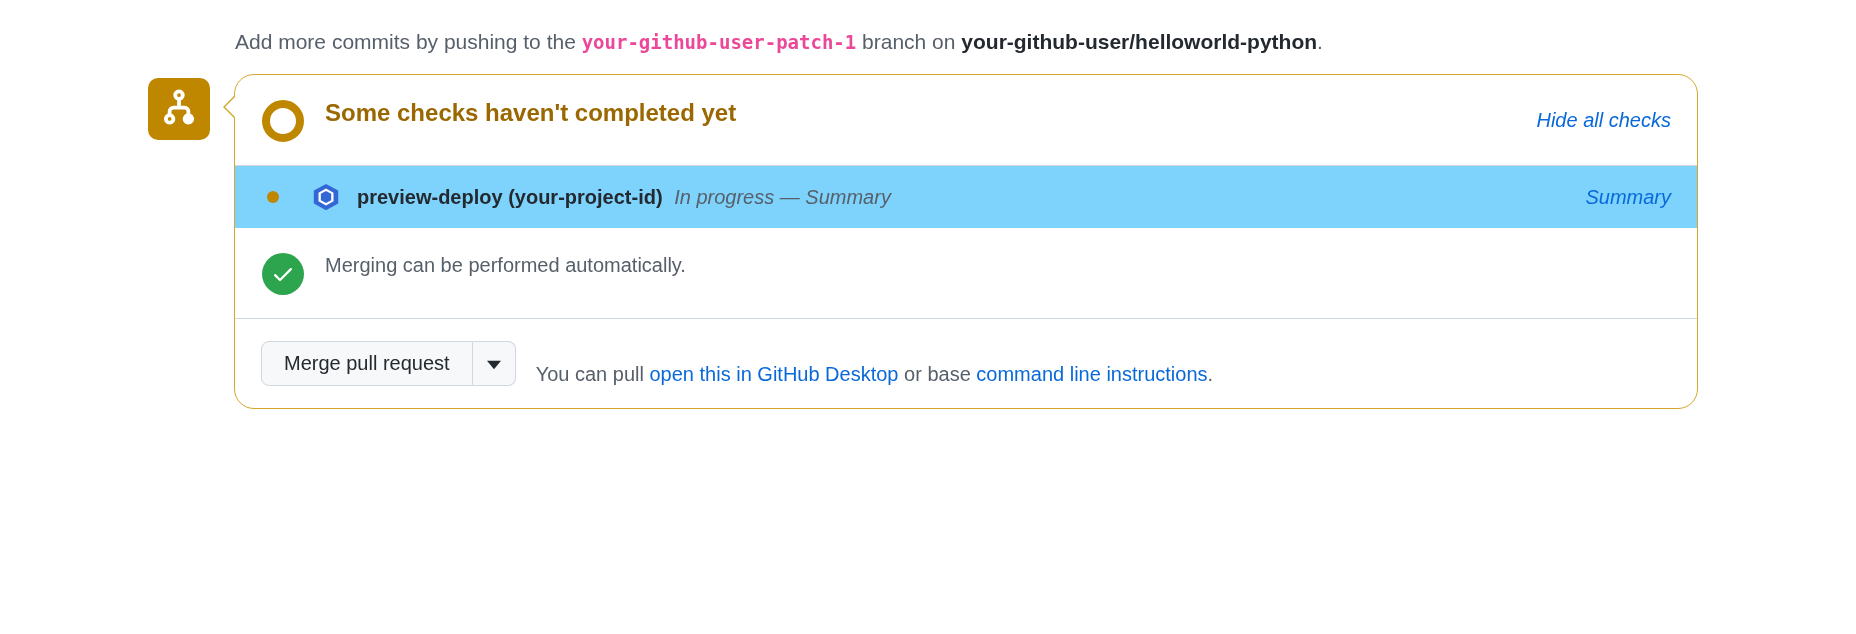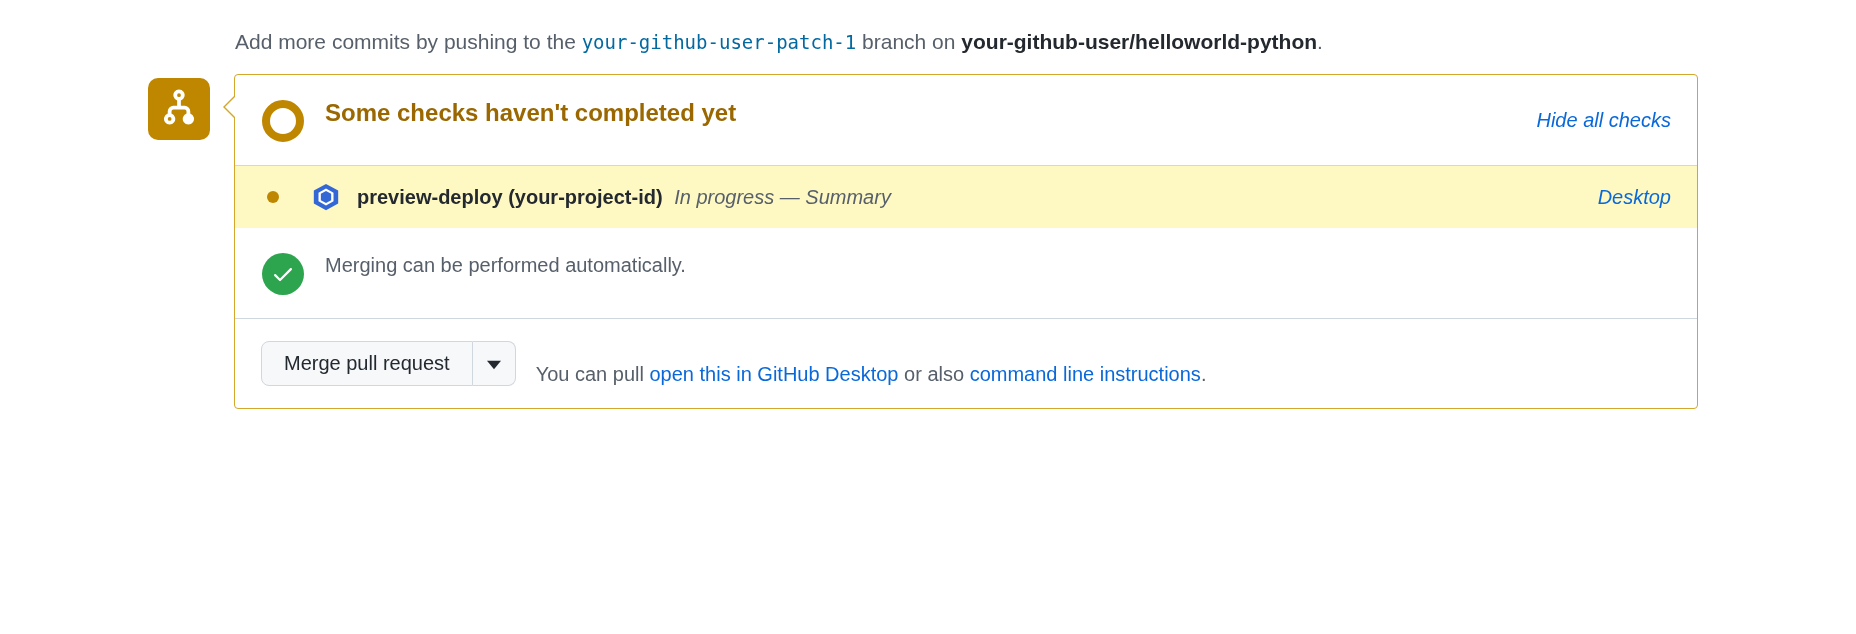--- a/index.html
+++ b/index.html
@@ -20,22 +20,22 @@
     }
     .push-hint {
       color: #57606a;
       font-size: 21px;
       margin-bottom: 20px;
       margin-left: 87px;
     }
     .push-hint .mono {
       font-family: ui-monospace, SFMono-Regular, "SF Mono", Menlo, Consolas, monospace;
       font-size: 19px;
-      font-weight: 400;
-      color: #0369a1;
+      font-weight: 700;
+      color: #ec4899;
       text-align: center;
     }
     .push-hint .bold {
       font-weight: 700;
       color: #24292f;
     }
     .merge-wrapper {
       display: flex;
       align-items: flex-start;
       gap: 0;
@@ -52,21 +52,21 @@
       margin-top: 4px;
     }
     .timeline-badge svg {
       width: 40px;
       height: 40px;
       fill: #ffffff;
     }
     .merge-box {
       flex: 1;
       border: 1.5px solid #d4a72c;
-      border-radius: 4px;
+      border-radius: 20px;
       margin-left: 24px;
       position: relative;
       overflow: visible;
     }
     .merge-box::before {
       content: "";
       position: absolute;
       left: -12px;
       top: 20px;
       width: 0;
@@ -139,21 +139,21 @@
     }
     .section-link {
       color: #0969da;
       font-size: 20px;
       cursor: pointer;
       white-space: nowrap;
       align-self: center;
       font-style: italic;
     }
     .check-row {
-      background: #fef9c3;
+      background: #7dd3fc;
       border-top: 1.5px solid #d0d7de;
       padding: 16px 26px;
       display: flex;
       align-items: center;
       gap: 16px;
     }
     .check-dot {
       width: 12px;
       height: 12px;
       background: #bf8700;
@@ -266,21 +266,21 @@
             <polygon points="16,2 29,9 29,23 16,30 3,23 3,9" fill="#3367d6"></polygon>
             <polygon points="16,7 24,11.5 24,20.5 16,25 8,20.5 8,11.5" fill="#ffffff"></polygon>
             <polygon points="16,9.5 21.5,12.5 21.5,19.5 16,22.5 10.5,19.5 10.5,12.5" fill="#3367d6"></polygon>
           </svg>
         </span>
         <span>
           <span class="check-name">preview-deploy (your-project-id)</span>
           <span class="check-status">In progress — Summary</span>
         </span>
         <span class="check-spacer"></span>
-        <a class="section-link">Desktop</a>
+        <a class="section-link">Summary</a>
       </div>
 
       <div class="section">
         <div class="status-icon">
           <div class="status-circle-success">
             <svg viewBox="0 0 16 16">
                 <path d="M13.78 4.22a.75.75 0 0 1 0 1.06l-7.25 7.25a.75.75 0 0 1-1.06 0L2.22 9.28a.75.75 0 0 1 1.06-1.06L6 10.94l6.72-6.72a.75.75 0 0 1 1.06 0z"></path>
               </svg>
           </div>
         </div>
@@ -294,19 +294,19 @@
           <button class="btn primary">Merge pull request</button>
           <button class="btn dropdown">
             <span>
               <svg viewBox="0 0 10 6">
                   <path d="M0 0 L10 0 L5 6 Z"></path>
                 </svg>
             </span>
           </button>
         </div>
         <span class="footer-text">
-          <span>You can pull </span><span class="link">open this in GitHub Desktop</span><span> or also </span><span class="link">command line instructions</span><span>.</span>
+          <span>You can pull </span><span class="link">open this in GitHub Desktop</span><span> or base </span><span class="link">command line instructions</span><span>.</span>
         </span>
       </div>
 
     </div>
   </div>
 </div>
 
 </body></html>

